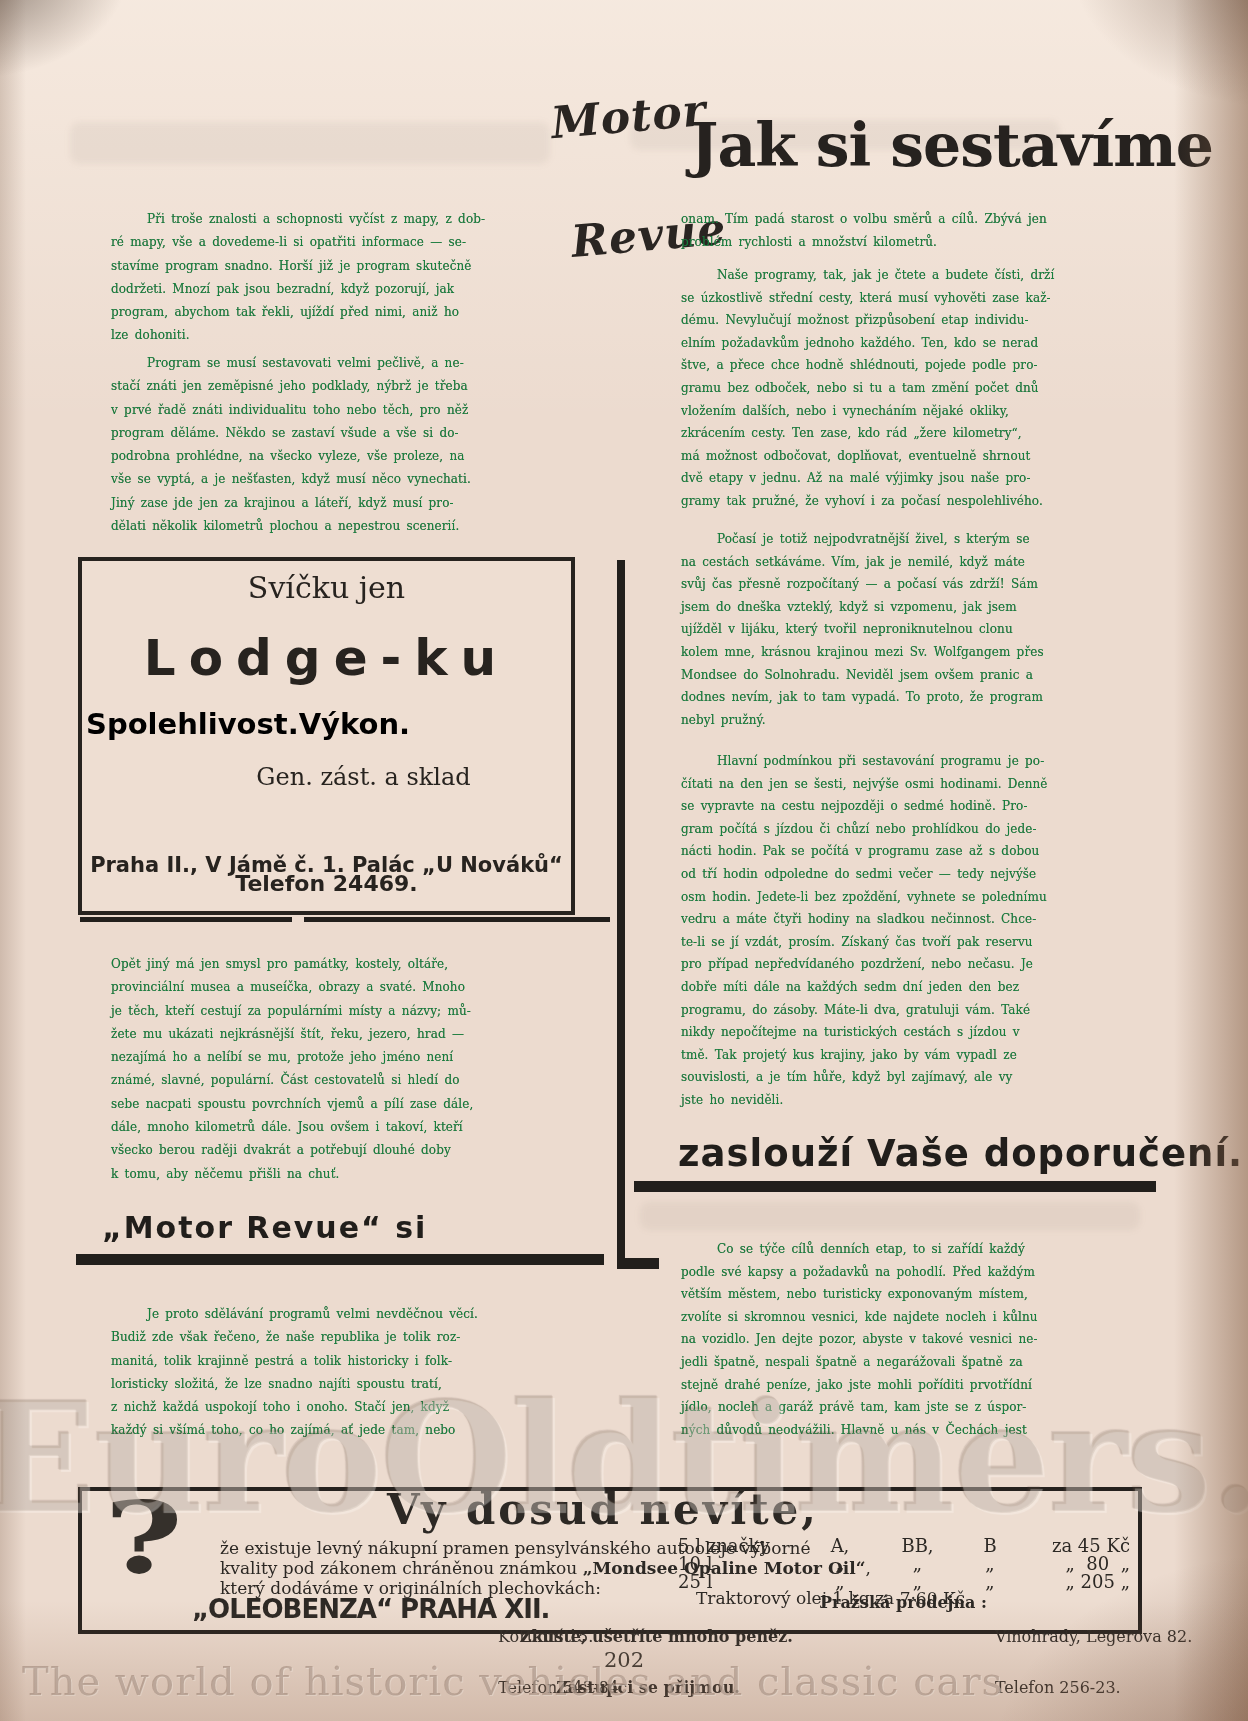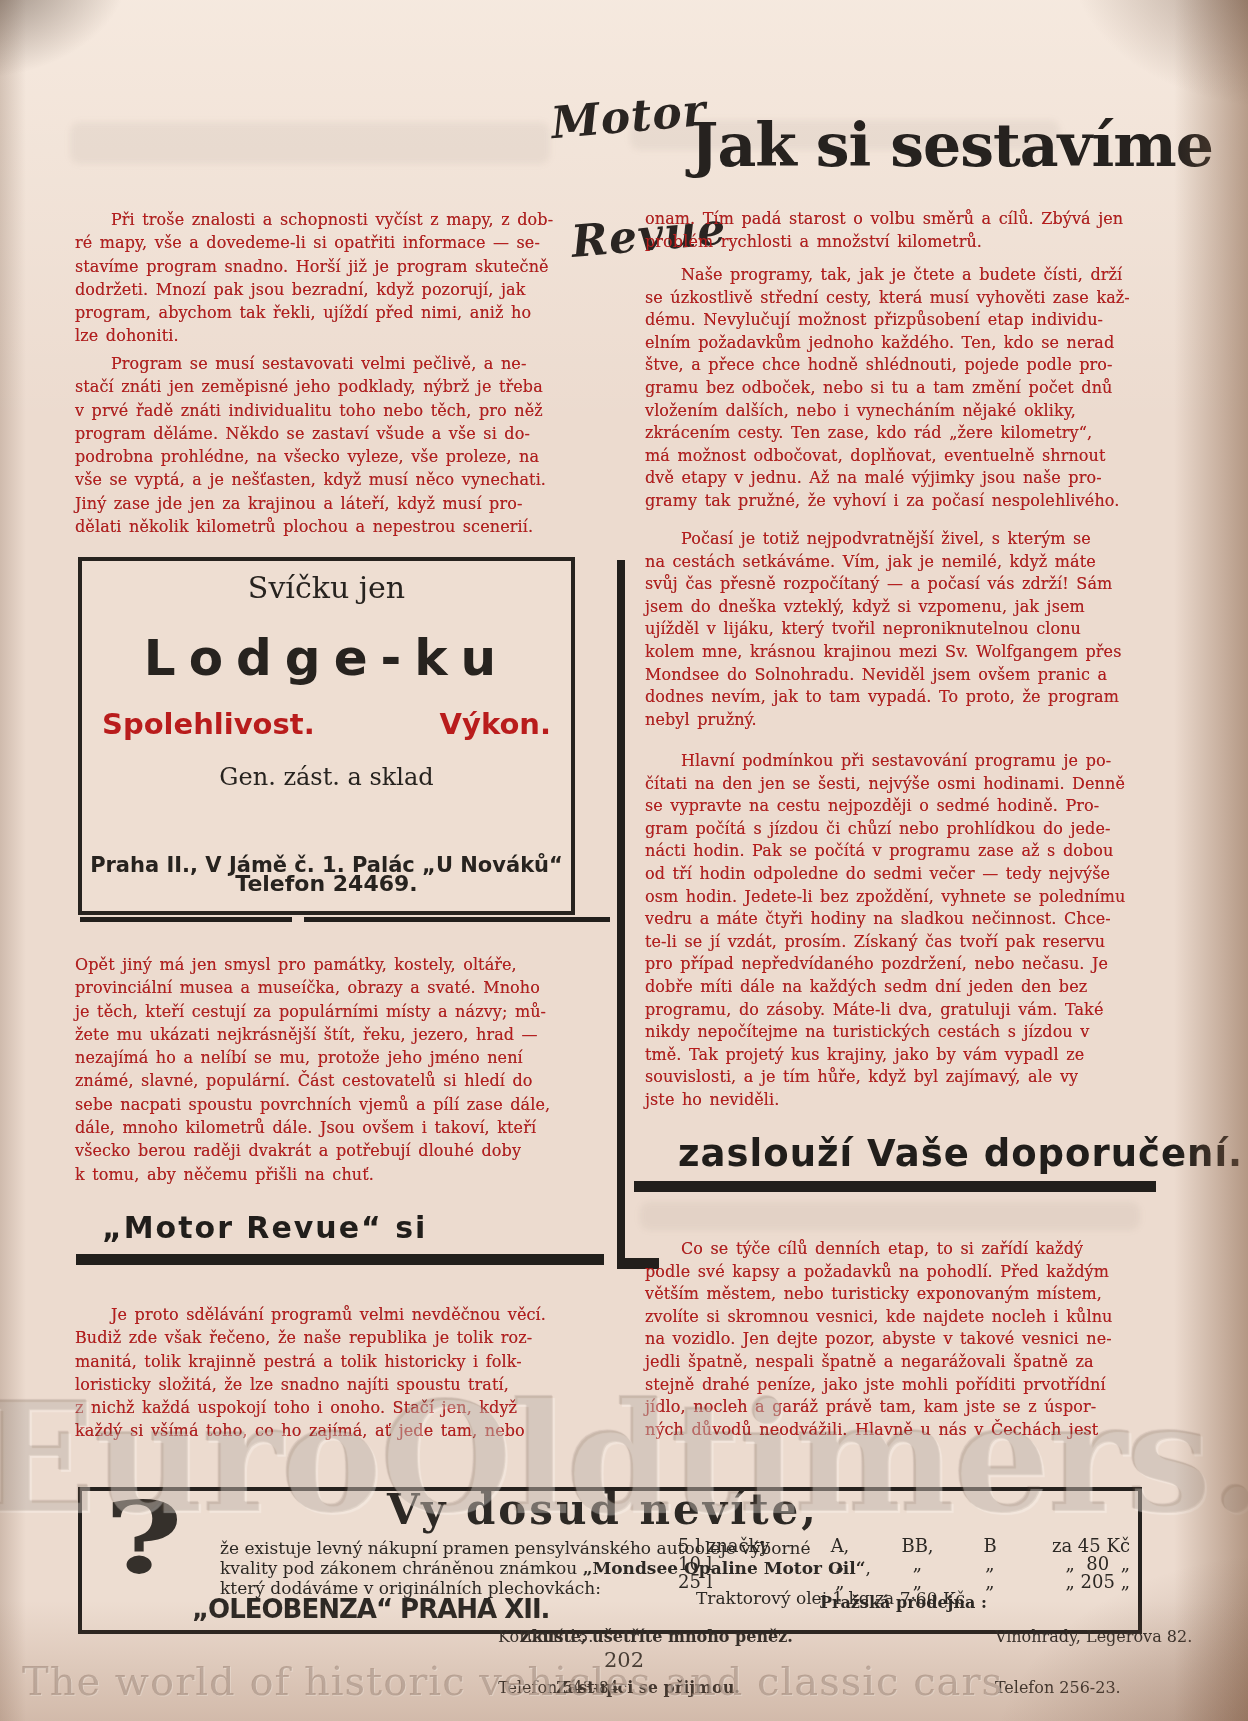--- a/index.html
+++ b/index.html
@@ -22,23 +22,24 @@
     background:radial-gradient(ellipse at 0 0,rgba(70,52,40,.65),rgba(70,52,40,0) 70%);}
   .corner-tr{right:-40px;top:-40px;width:220px;height:150px;
     background:radial-gradient(ellipse at 100% 0,rgba(90,62,45,.55),rgba(90,62,45,0) 70%);}
   .corner-br{right:-40px;bottom:-50px;width:300px;height:220px;
     background:radial-gradient(ellipse at 100% 100%,rgba(110,75,55,.45),rgba(110,75,55,0) 70%);}
   .smudge{background:rgba(110,95,85,.07);filter:blur(3px);border-radius:10px;}
 
   
   .par{
     position:absolute;white-space:pre;
-    font-size:16px;line-height:23.3px;color:#b91c1c;
+    font-size:12px;line-height:23.3px;color:#15803d;
     word-spacing:2.3px;letter-spacing:.1px;
     text-shadow:0 0 .5px rgba(56,51,47,.55);
+    margin-left:36px;
   }
   .lh2{line-height:22.6px;}
   .indent{text-indent:36px;}
 
   
   .article-title{
     position:absolute;left:690px;top:110px;width:518px;text-align:right;
     font-family:"DejaVu Serif","Liberation Serif",serif;font-weight:bold;
     font-size:60px;letter-spacing:-1px;color:#26221f;white-space:pre;
   }
@@ -138,25 +139,25 @@
 v prvé řadě znáti individualitu toho nebo těch, pro něž
 program děláme. Někdo se zastaví všude a vše si do-
 podrobna prohlédne, na všecko vyleze, vše proleze, na
 vše se vyptá, a je nešťasten, když musí něco vynechati.
 Jiný zase jde jen za krajinou a láteří, když musí pro-
 dělati několik kilometrů plochou a nepestrou scenerií.</div>
 
   <div class="lodge-box">
     <div class="c" style="top:9px;font-size:30px;">Svíčku jen</div>
     <div class="c sans" style="top:68px;font-size:50px;font-weight:bold;letter-spacing:13px;">Lodge-ku</div>
-    <div class="sans" style="position:absolute;left:0;top:146px;width:100%;display:flex;justify-content:space-between;box-sizing:border-box;padding:0 20px;font-weight:bold;font-size:29px;color:#b91c1c;">
+    <div class="sans" style="position:absolute;left:0;top:146px;width:100%;display:flex;box-sizing:border-box;padding:0 4px;font-weight:bold;font-size:29px;color:#000000;">
       <span>Spolehlivost.</span>
       <span>Výkon.</span>
     </div>
-    <div class="c" style="top:202px;font-size:24px;">Gen. zást. a sklad</div>
+    <div class="c" style="top:202px;font-size:24px;margin-left:37px;">Gen. zást. a sklad</div>
     <div class="c sans" style="top:278px;font-size:21px;font-weight:bold;margin-top:14px;">Praha II., V Jámě č. 1. Palác „U Nováků“</div>
     <div class="c sans" style="top:310px;font-size:22px;font-weight:bold;">Telefon 24469.</div>
   </div>
   <div class="rule" style="left:80px;top:917px;width:212px;height:5px;"></div>
   <div class="rule" style="left:304px;top:917px;width:306px;height:5px;"></div>
 
   <div class="par" style="left:75px;top:953px;">Opět jiný má jen smysl pro památky, kostely, oltáře,
 provinciální musea a museíčka, obrazy a svaté. Mnoho
 je těch, kteří cestují za populárními místy a názvy; mů-
 žete mu ukázati nejkrásnější štít, řeku, jezero, hrad —

